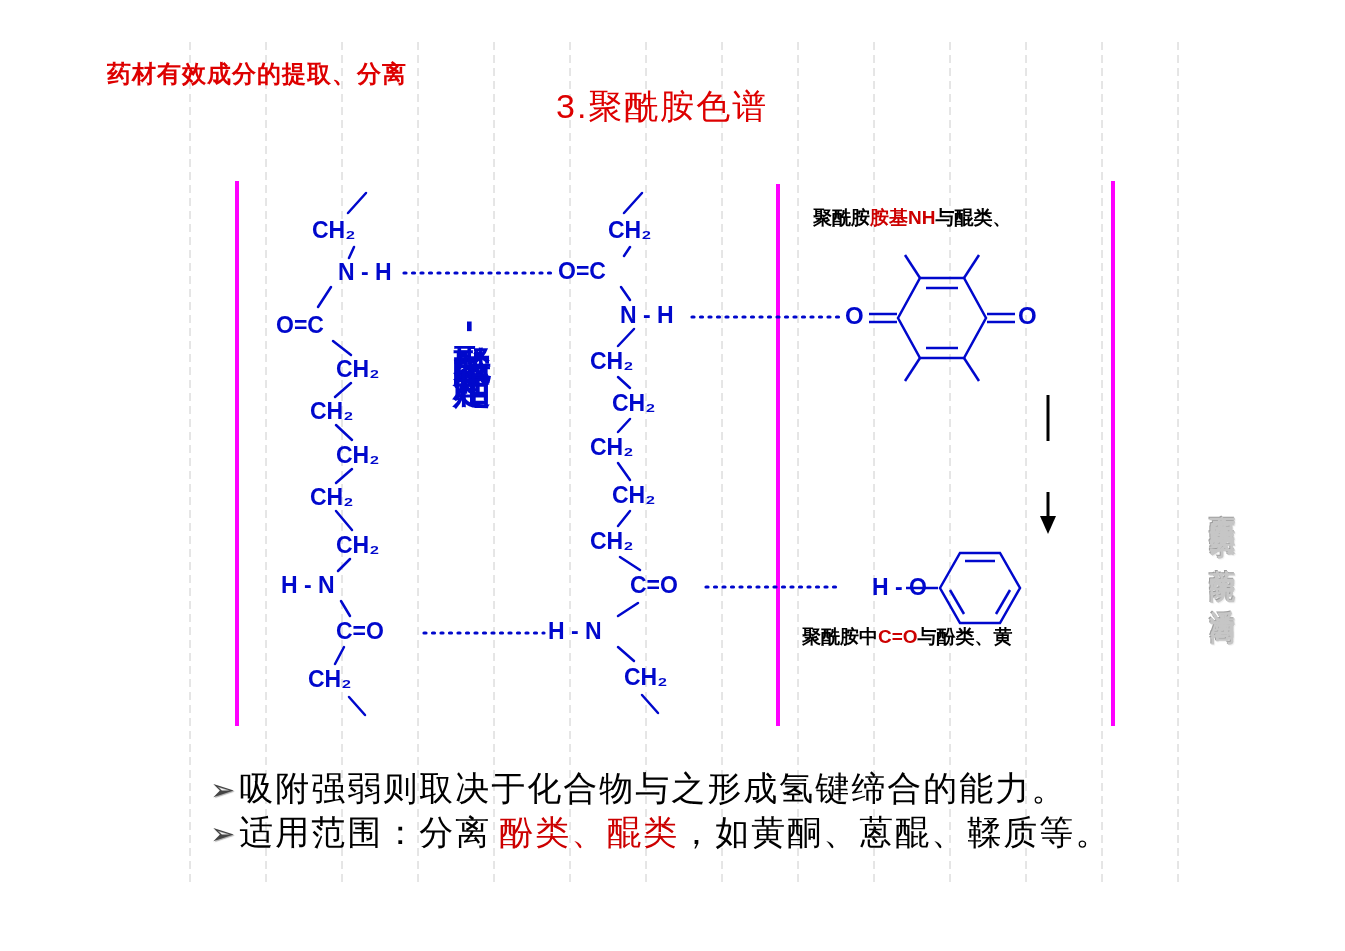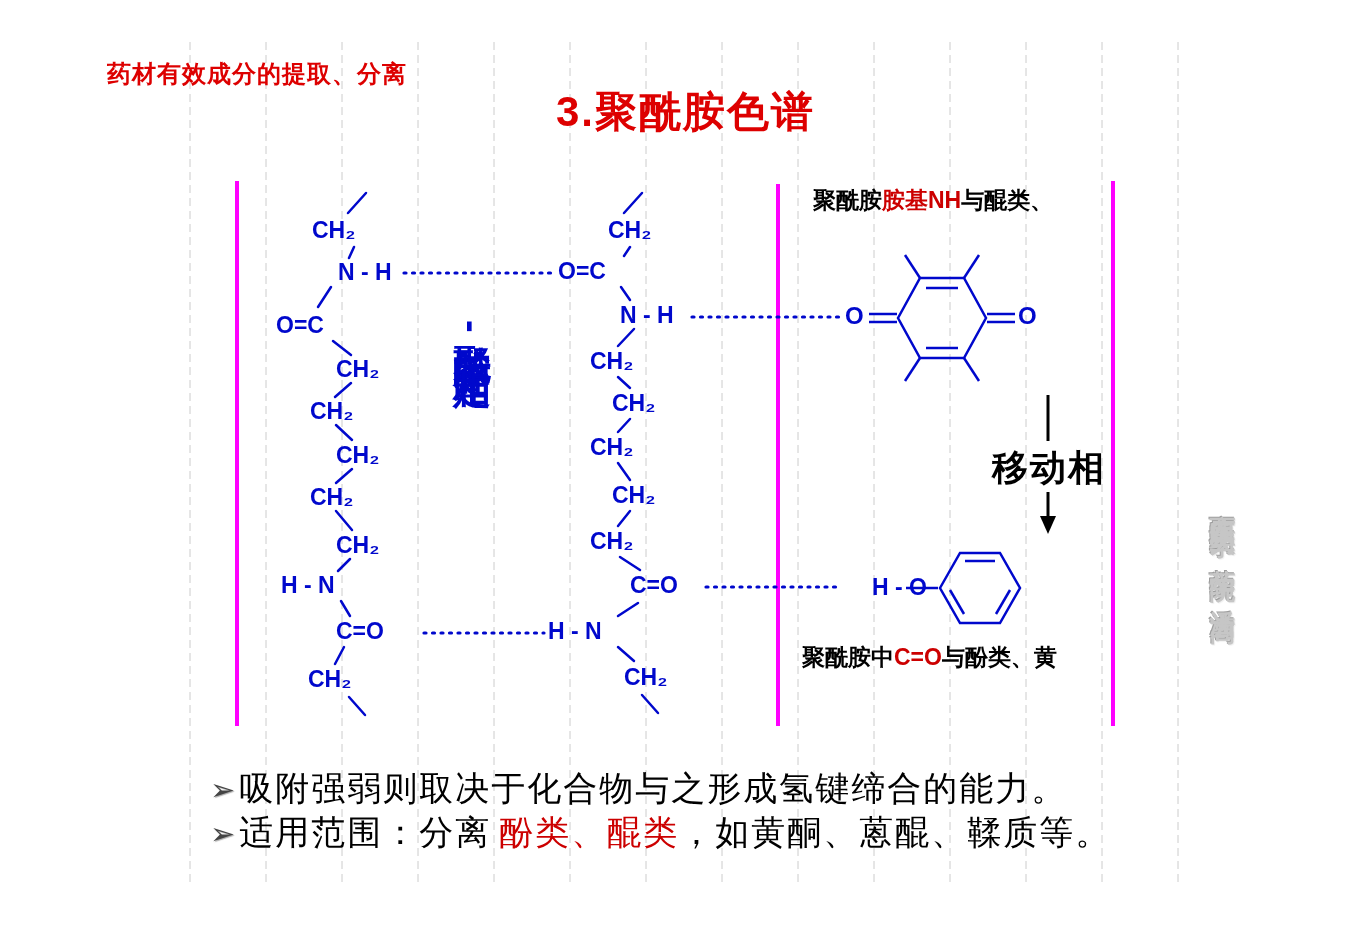--- a/index.html
+++ b/index.html
@@ -7,31 +7,31 @@
     position:relative; width:1345px; height:951px; background:#ffffff;
     font-family:"Liberation Sans","DejaVu Sans",sans-serif; overflow:hidden;
     outline:1px solid #e5e5e5;
   }
   .layer { position:absolute; left:0; top:0; width:1345px; height:951px; }
   .bg-grid { z-index:0; }
   .struct-svg { z-index:1; pointer-events:none; }
   .txt { position:absolute; z-index:2; white-space:nowrap; }
 
   .page-header { left:107px; top:58px; font-size:24px; font-weight:bold; color:#dd0000; letter-spacing:1px; }
-  .page-title  { left:556px; top:84px; font-size:42px; font-weight:bold; color:#dd0000; letter-spacing:2px; }
+  .page-title  { left:556px; top:84px; font-size:34px; font-weight:normal; color:#dd0000; letter-spacing:2px; }
 
   .atom { position:absolute; z-index:2; color:#0008cc; font-weight:bold; font-size:23px; white-space:nowrap; }
   .atom-sm { font-size:24px; }
 
   .vlabel {
     left:446px; top:314px; writing-mode:vertical-rl; text-orientation:mixed;
     color:#0008cc; font-weight:bold; font-size:38px; letter-spacing:2px;
   }
 
-  .note { position:absolute; z-index:2; font-size:23px; font-weight:bold; color:#000; line-height:1.45; white-space:nowrap; }
+  .note { position:absolute; z-index:2; font-size:19px; font-weight:bold; color:#000; line-height:1.45; white-space:nowrap;margin-top:20px; }
   .note .red { color:#cc0000; }
 
   .mobile-phase { left:992px; top:444px; font-size:36px; font-weight:bold; color:#000; letter-spacing:2px; }
 
   .bullet { position:absolute; z-index:2; font-size:34px; font-weight:normal; color:#000; letter-spacing:2px; white-space:nowrap; }
   .bullet .marker { color:#444; text-shadow:1px 1px 1px #aaa; margin-right:2px; font-size:30px; }
   .bullet .red { color:#cc0000;margin-left:8px; }
 
   .watermark {
     left:1206px; top:494px; writing-mode:vertical-rl; text-orientation:upright;
@@ -163,27 +163,26 @@
   <span class="atom" style="left:630px;top:572px">C=O</span>
   <span class="atom" style="left:548px;top:618px">H - N</span>
   <span class="atom" style="left:624px;top:664px">CH₂</span>
 
   <span class="atom atom-sm" style="left:845px;top:302px">O</span>
   <span class="atom atom-sm" style="left:1018px;top:302px">O</span>
   <span class="atom" style="left:872px;top:574px">H - O</span>
 
   <div class="txt vlabel">聚酰胺-固定相</div>
 
-  <div class="txt mobile-phase">移动相</div>
 
   <div class="note" style="left:813px;top:184px">
     <div><span>聚酰胺</span><span class="red">胺基NH</span><span>与醌类、</span></div>
   </div>
 
-  <div class="note" style="left:802px;top:641px">
+  <div class="note" style="left:802px;top:603px">
     <div><span>聚酰胺中</span><span class="red">C=O</span><span>与酚类、黄</span></div>
   </div>
 
   <div class="bullet" style="left:210px;top:766px">
     <span class="marker">➢</span><span>吸附强弱则取决于化合物与之形成氢键缔合的能力。</span>
   </div>
   <div class="bullet" style="left:210px;top:810px">
     <span class="marker">➢</span><span>适用范围：分离</span><span class="red">酚类、醌类</span><span>，如黄酮、蒽醌、鞣质等。</span>
   </div>
 

